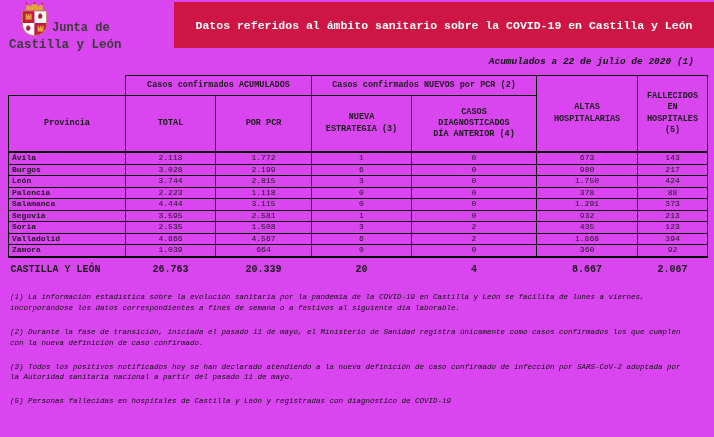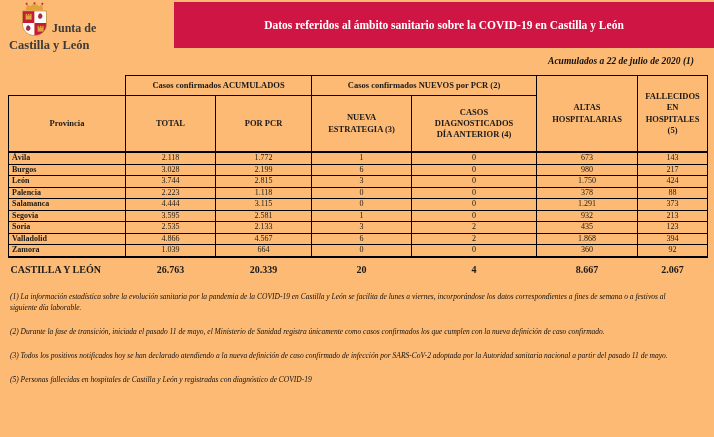--- a/index.html
+++ b/index.html
@@ -1,21 +1,21 @@
 <!DOCTYPE html>
 <html><head>
 <meta charset="utf-8">
 <style>
   html, body { margin: 0; padding: 0; background: #ffffff; }
   .page {
     position: relative;
     width: 714px;
     height: 437px;
-    background: #fdba74;
-    font-family: Liberation Serif, serif;
+    background: #d946ef;
+    font-family: Liberation Mono, monospace;
     color: #1a1a1a;
     overflow: hidden;
   }
 
   
   .logo { position: absolute; left: 8px; top: 2px; width: 118px; }
   .logo-row { display: flex; align-items: flex-end; }
   .logo-coat { margin-left: 13px; flex: 0 0 auto; }
   .logo-line1 {
     font-weight: bold; font-size: 12px; line-height: 1;
@@ -213,21 +213,21 @@
         <td>3.595</td>
         <td>2.581</td>
         <td>1</td>
         <td>0</td>
         <td>932</td>
         <td class="br2">213</td>
       </tr>
       <tr class="dr">
         <td class="prov bl2">Soria</td>
         <td>2.535</td>
-        <td>2.133</td>
+        <td>1.508</td>
         <td>3</td>
         <td>2</td>
         <td>435</td>
         <td class="br2">123</td>
       </tr>
       <tr class="dr">
         <td class="prov bl2">Valladolid</td>
         <td>4.866</td>
         <td>4.567</td>
         <td>6</td>

